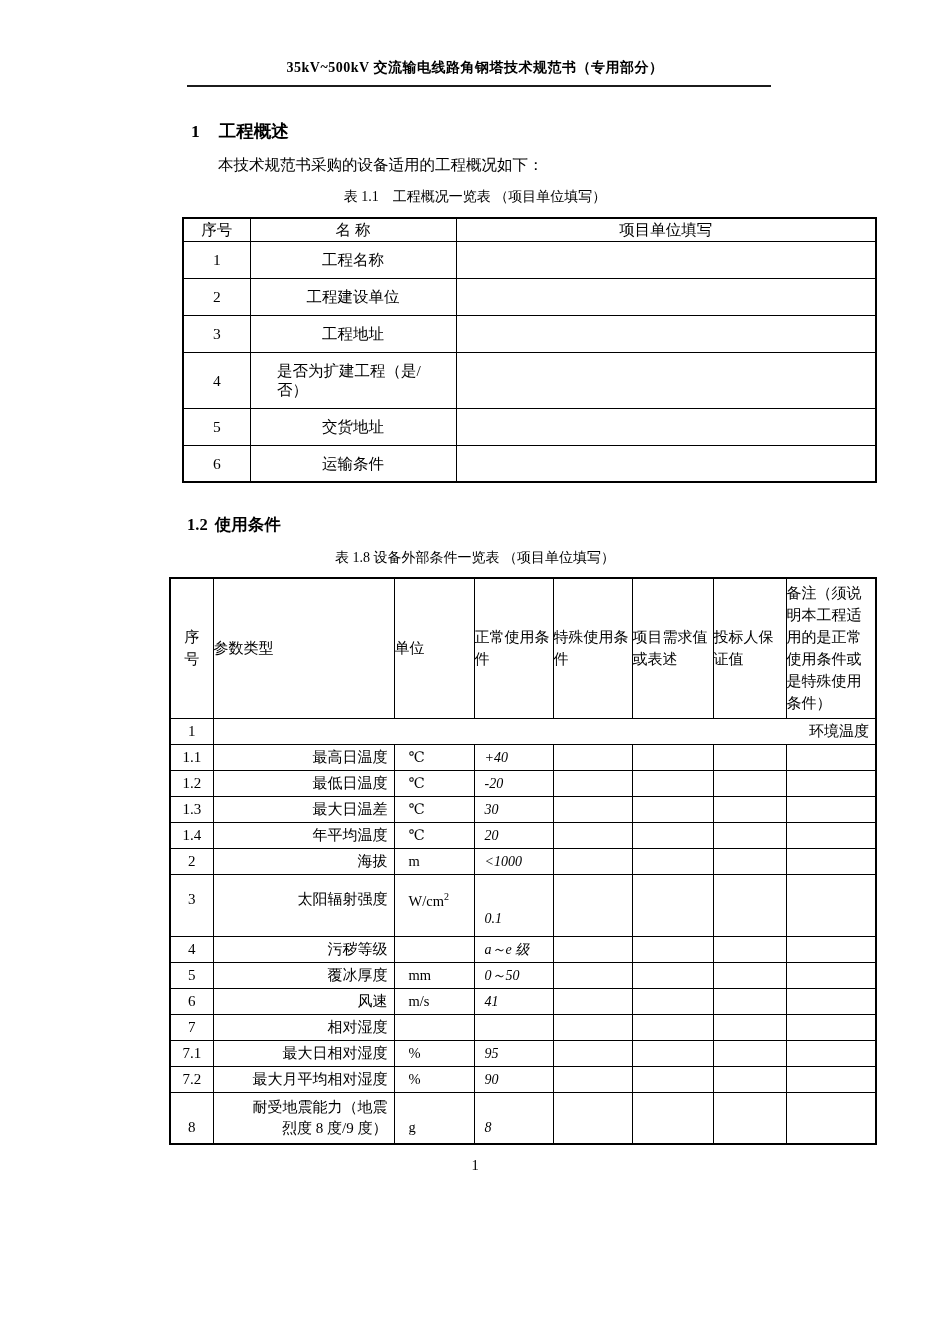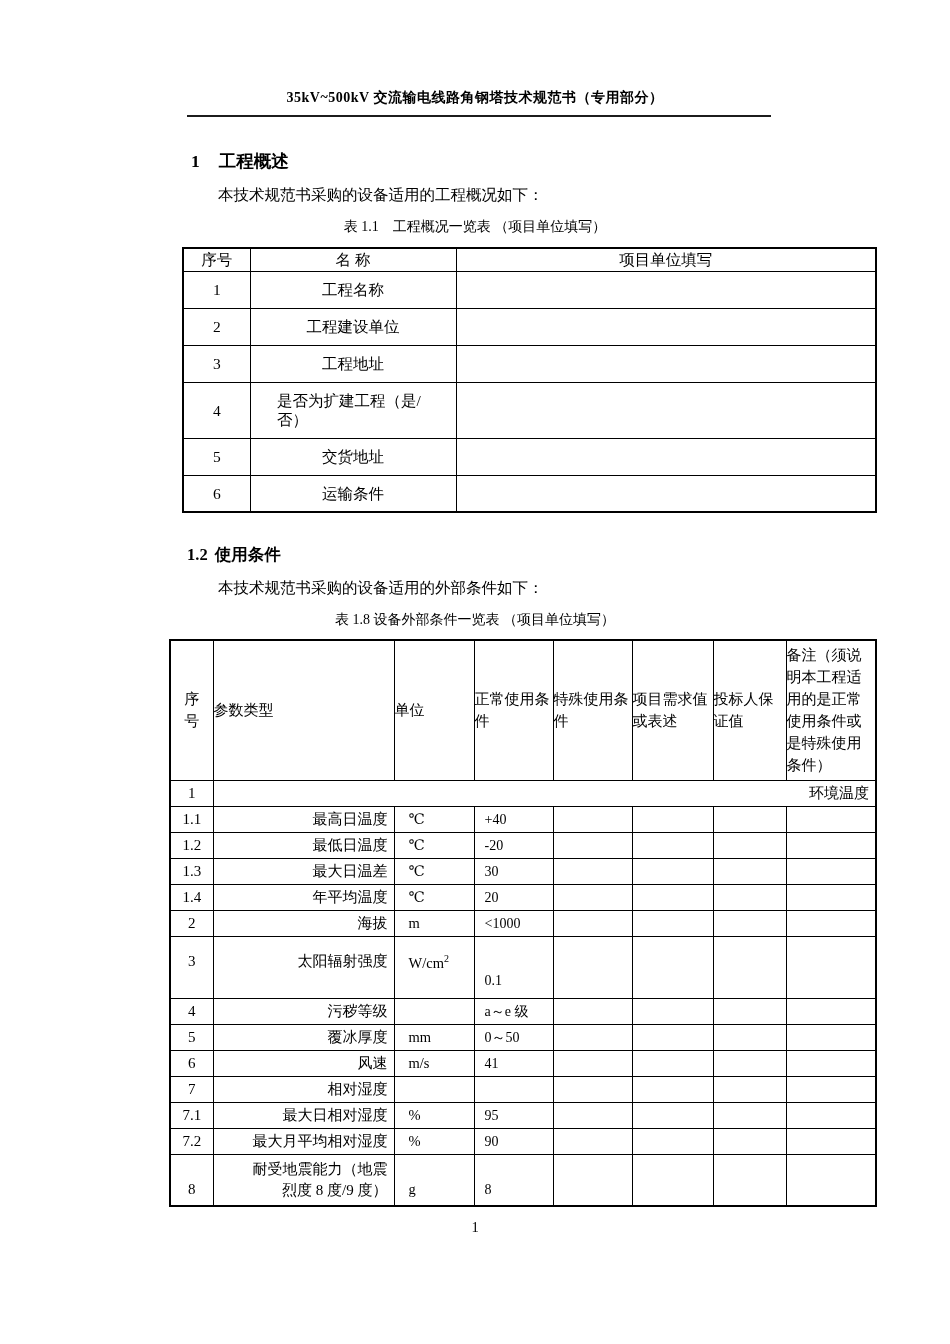--- a/index.html
+++ b/index.html
@@ -4,21 +4,21 @@
 <style>
   html, body { margin: 0; padding: 0; background: #ffffff; }
   .page {
     position: relative;
     width: 856px; height: 1344px;
     margin: 0 auto;
     background: #ffffff;
     color: #000;
     font-family: "Liberation Serif", "DejaVu Serif", serif;
     box-sizing: border-box;
-    padding-top: 88px;
+    padding-top: 58px;
     overflow: hidden;
   }
   .doc-header-title {
     text-align: center;
     font-size: 14px;
     font-weight: bold;
     line-height: 20px;
     letter-spacing: 0.5px;
   }
   .doc-header-rule {
@@ -86,21 +86,21 @@
   .t2 tr.r { height: 26px; }
   .t2 tr.r-sec { height: 26px; }
   .t2 tr.r-tall { height: 62px; }
   .t2 tr.r-last { height: 52px; }
   .t2 th { text-align: left; line-height: 22px; padding: 4px 11px; }
   .t2 th.c-no { text-align: center; padding: 4px 13px; }
   .t2 td { line-height: 21px; }
   .t2 td.no { text-align: center; }
   .t2 td.param { text-align: right; padding-left: 9px; padding-right: 6px; }
   .t2 td.unit { text-align: left; padding-left: 14px; font-size: 14.5px; }
-  .t2 td.val { text-align: left; padding-left: 10px; font-size: 14px; }
+  .t2 td.val { text-align: left; padding-left: 10px; font-size: 14px; font-style: italic; }
   .t2 sup { font-size: 10px; }
   .t2 tr.r-tall td.param { padding-left: 37px; }
   .t2 tr.r-tall td { padding-bottom: 12px; }
   .t2 tr.r-tall td.val { vertical-align: bottom; padding-bottom: 7px; }
   .t2 tr.r-last td.no, .t2 tr.r-last td.unit, .t2 tr.r-last td.val {
     vertical-align: bottom; padding-bottom: 5px;
   }
   .t2 .narrow2 { display: inline-block; max-width: 140px; vertical-align: middle; }
   .page-number {
     margin-top: 12px;
@@ -171,21 +171,20 @@
         <td>运输条件</td>
         <td></td>
       </tr>
     </tbody>
   </table>
 
   <div class="h2 second">
     <span class="num">1.2</span><span>使用条件</span>
   </div>
 
-  <p class="body-text">本技术规范书采购的设备适用的外部条件如下：</p>
 
   <div class="table-caption">表 1.8 设备外部条件一览表 （项目单位填写）</div>
 
   <table class="doc-table t2">
     <colgroup>
       <col style="width:43px">
         <col style="width:181px">
         <col style="width:80px">
         <col style="width:79px">
       <col style="width:79px">

